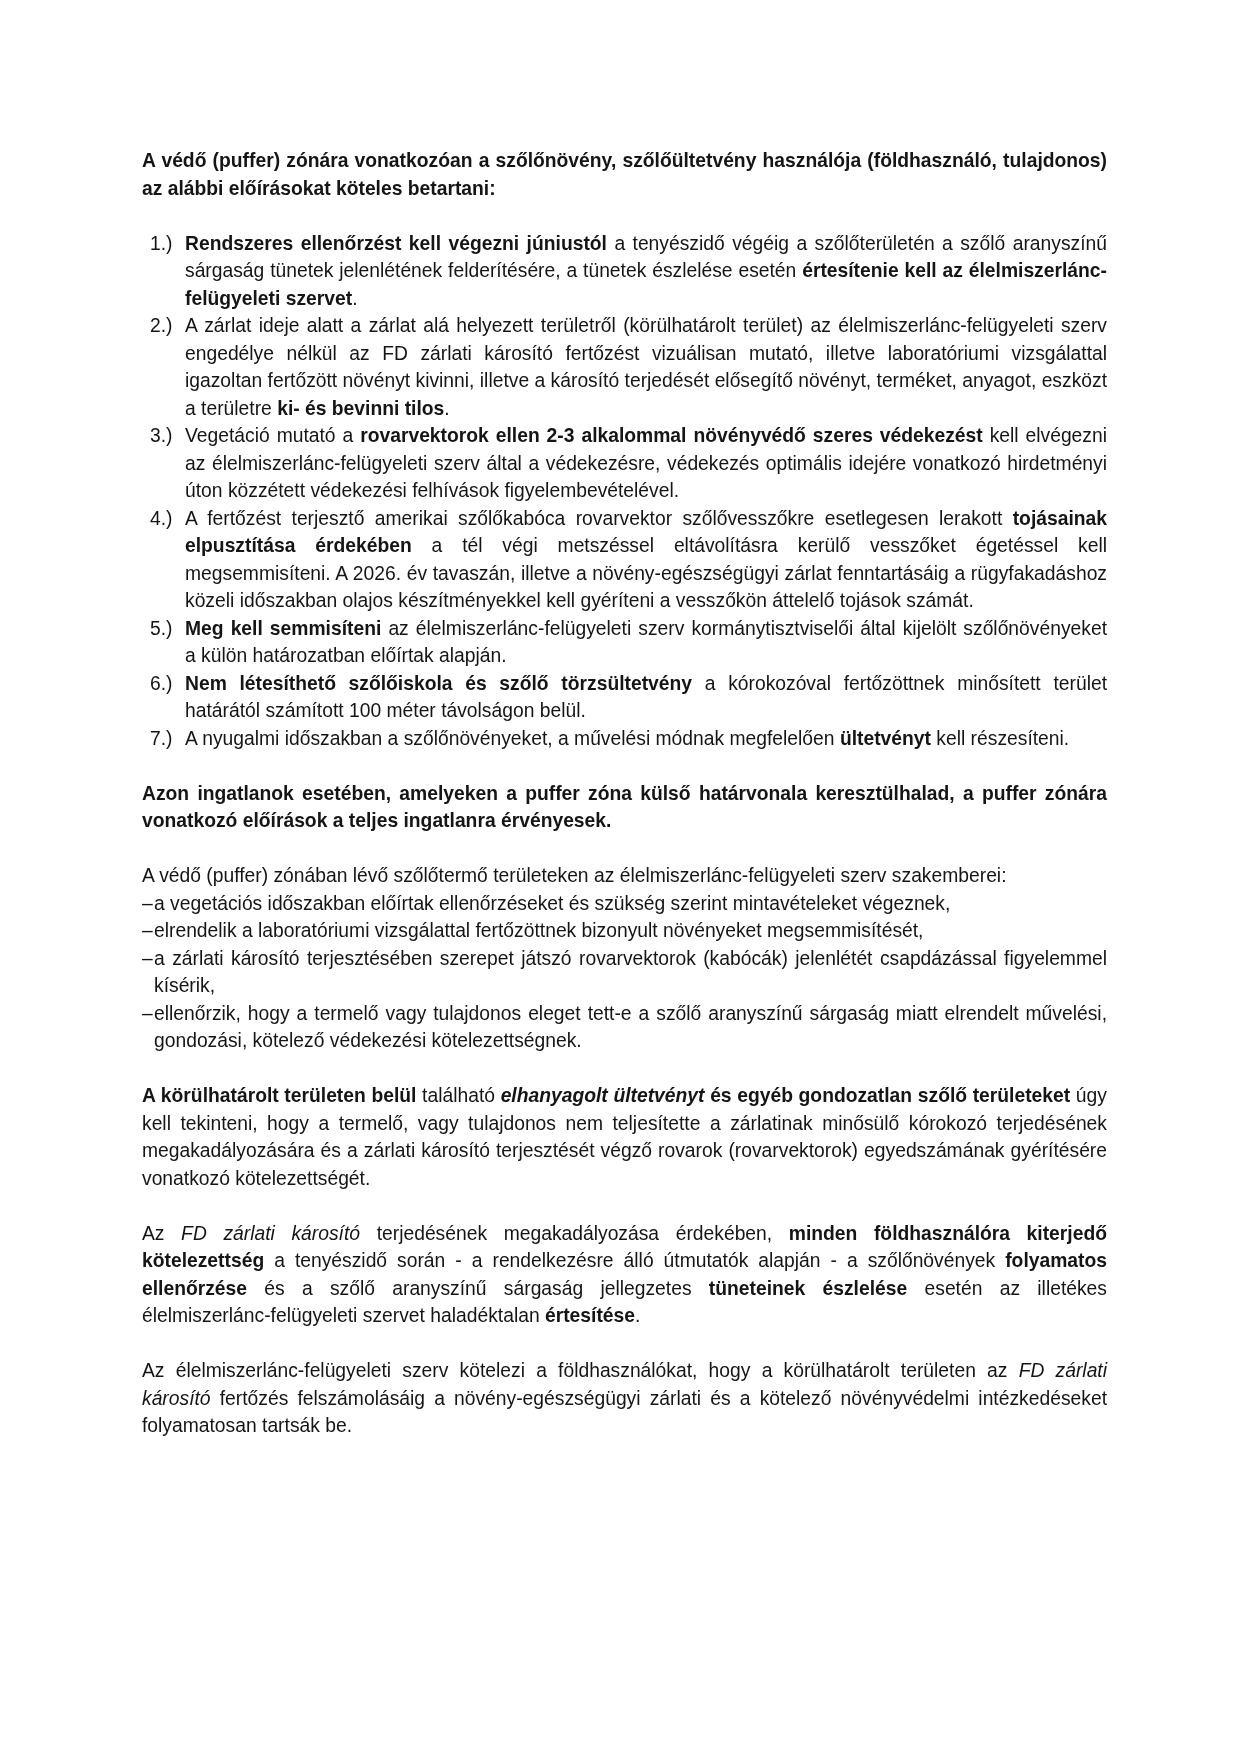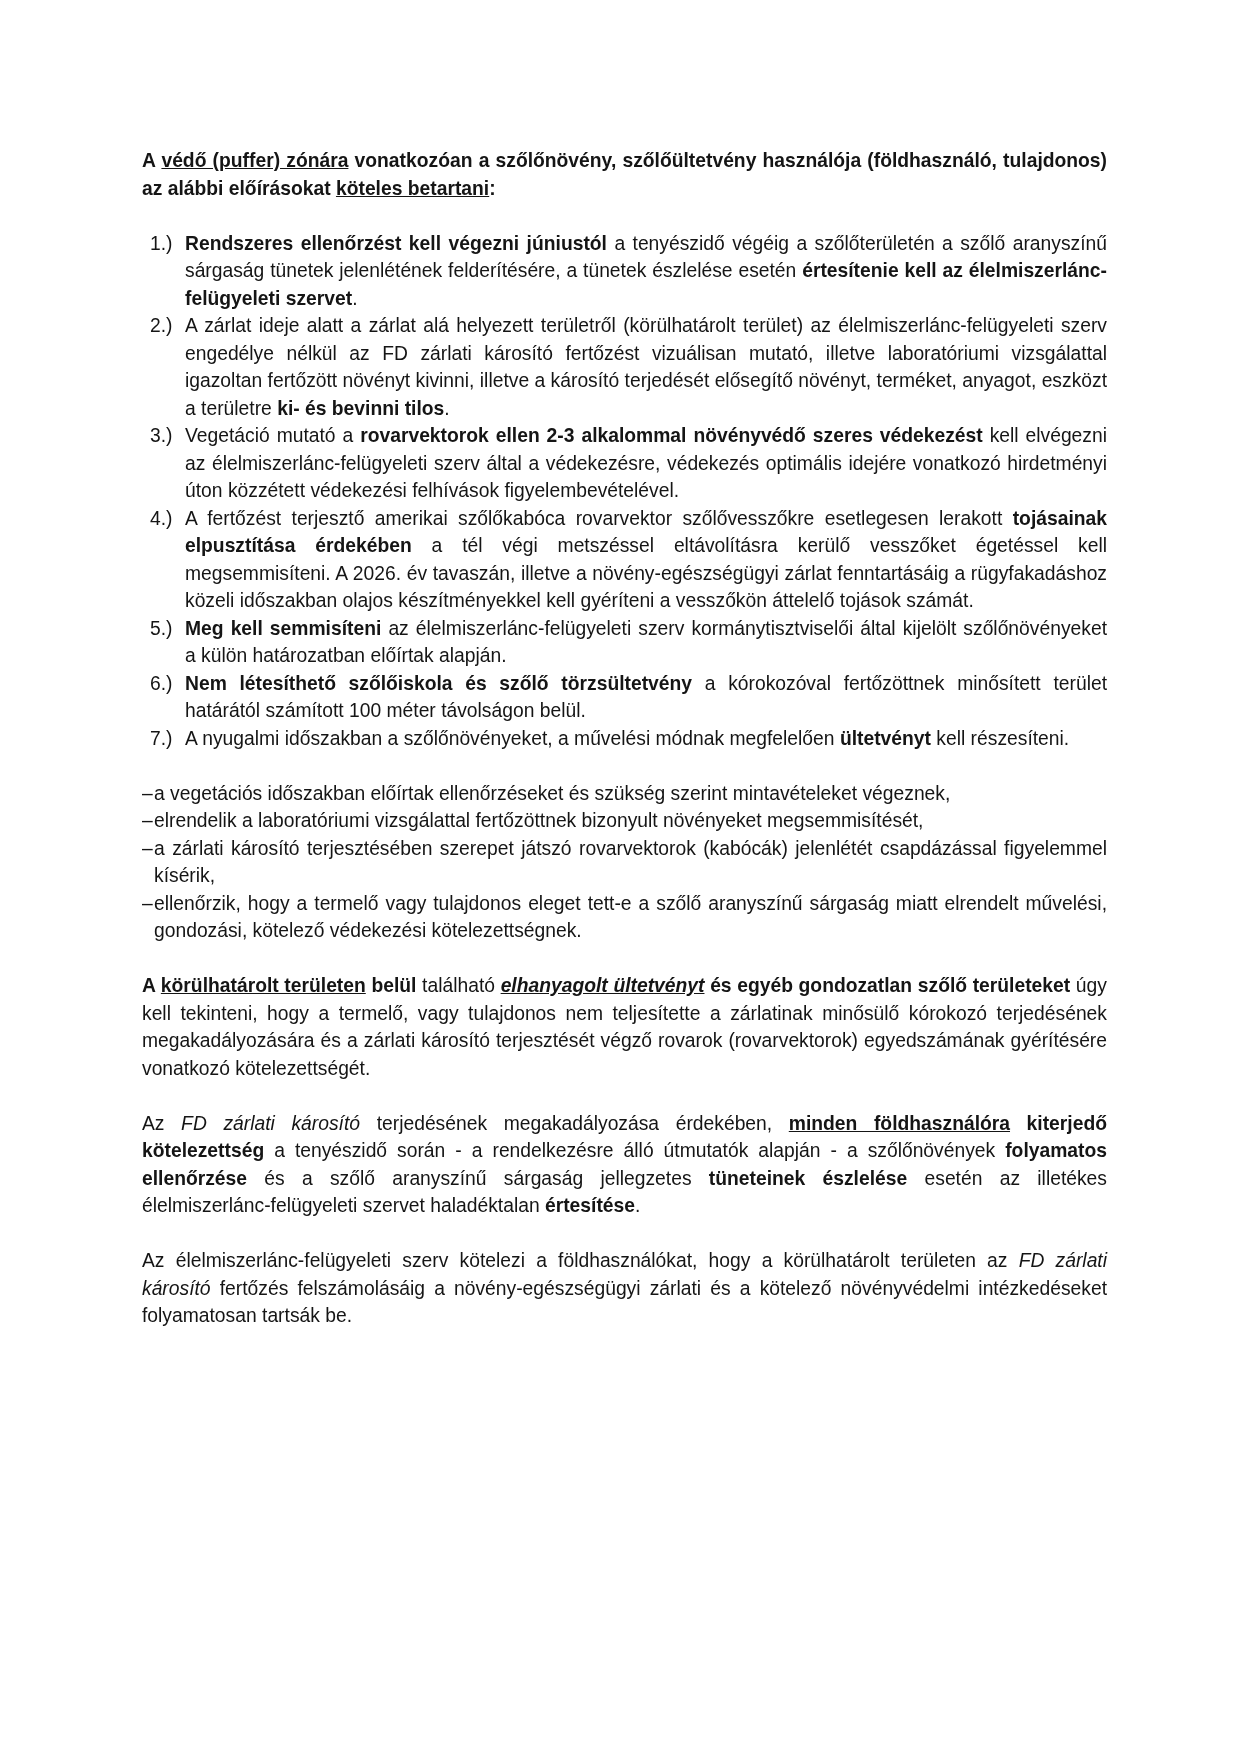--- a/index.html
+++ b/index.html
@@ -13,21 +13,21 @@
     width:965px;
     padding:147px 133px 0 142px;
     font-size:19.3px;line-height:27.5px;
     text-align:justify;
   }
   p{margin:0 0 27.5px 0}
   p.tight{margin-bottom:0}
   p.last{margin-bottom:12px}
   .b{font-weight:bold}
   .i{font-style:italic}
-  .u{text-decoration:underline}
+  .u{}
   .olist{margin:27.5px 0 27.5px 0}
   .oli{display:flex}
   .oli .num{flex:0 0 35px;padding-left:8px;text-align:left}
   .oli .obody{flex:1 1 auto;text-align:justify}
   .dlist{margin:0 0 27.5px 0}
   .dli{display:flex}
   .dli .dash{flex:0 0 12px}
   .dli .dbody{flex:1 1 auto;text-align:justify}
 </style>
 </head>
@@ -61,21 +61,23 @@
     <div class="oli">
       <span class="num">6.)</span>
       <span class="obody"><span class="b">Nem létesíthető szőlőiskola és szőlő törzsültetvény</span><span> a kórokozóval fertőzöttnek minősített terület határától számított 100 méter távolságon belül.</span></span>
     </div>
     <div class="oli">
       <span class="num">7.)</span>
       <span class="obody"><span>A nyugalmi időszakban a szőlőnövényeket, a művelési módnak megfelelően </span><span class="b">ültetvényt</span><span> kell részesíteni.</span></span>
     </div>
   </div>
 
+  <p><span class="b">Azon ingatlanok esetében, amelyeken a puffer zóna külső határvonala keresztülhalad, a puffer zónára vonatkozó előírások a teljes ingatlanra érvényesek.</span></p>
 
+  <p class="tight"><span>A védő (puffer) zónában lévő szőlőtermő területeken az élelmiszerlánc-felügyeleti szerv szakemberei:</span></p>
 
   <div class="dlist">
     <div class="dli">
       <span class="dash">–</span>
       <span class="dbody"><span>a vegetációs időszakban előírtak ellenőrzéseket és szükség szerint mintavételeket végeznek,</span></span>
     </div>
     <div class="dli">
       <span class="dash">–</span>
       <span class="dbody"><span>elrendelik a laboratóriumi vizsgálattal fertőzöttnek bizonyult növényeket megsemmisítését,</span></span>
     </div>

